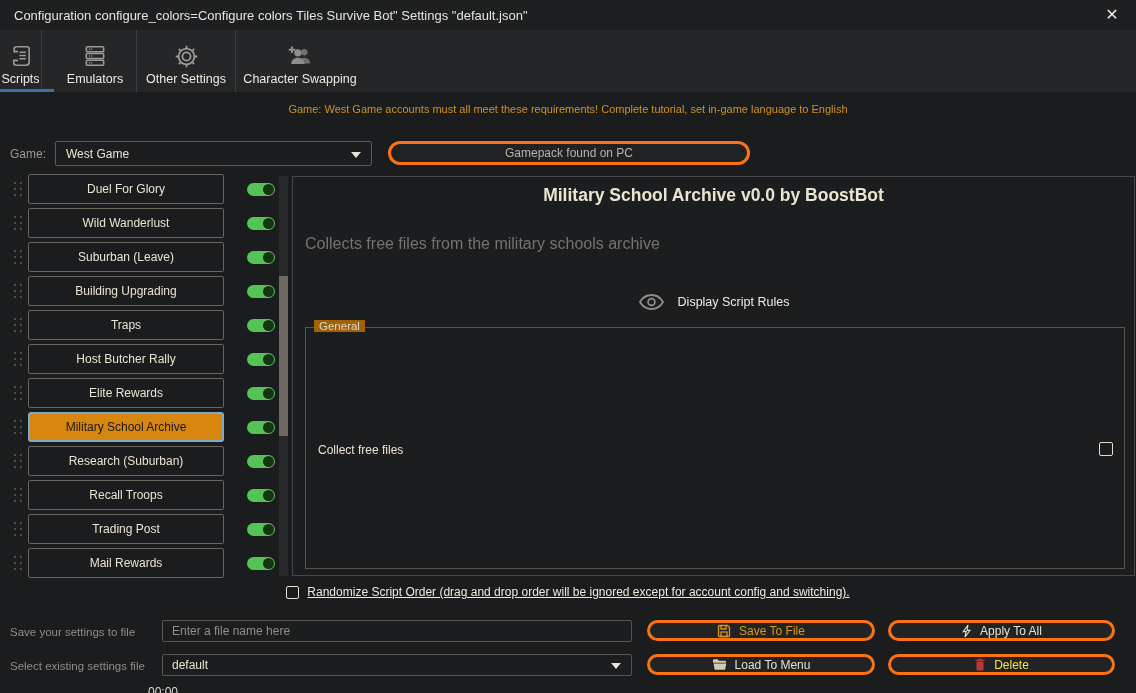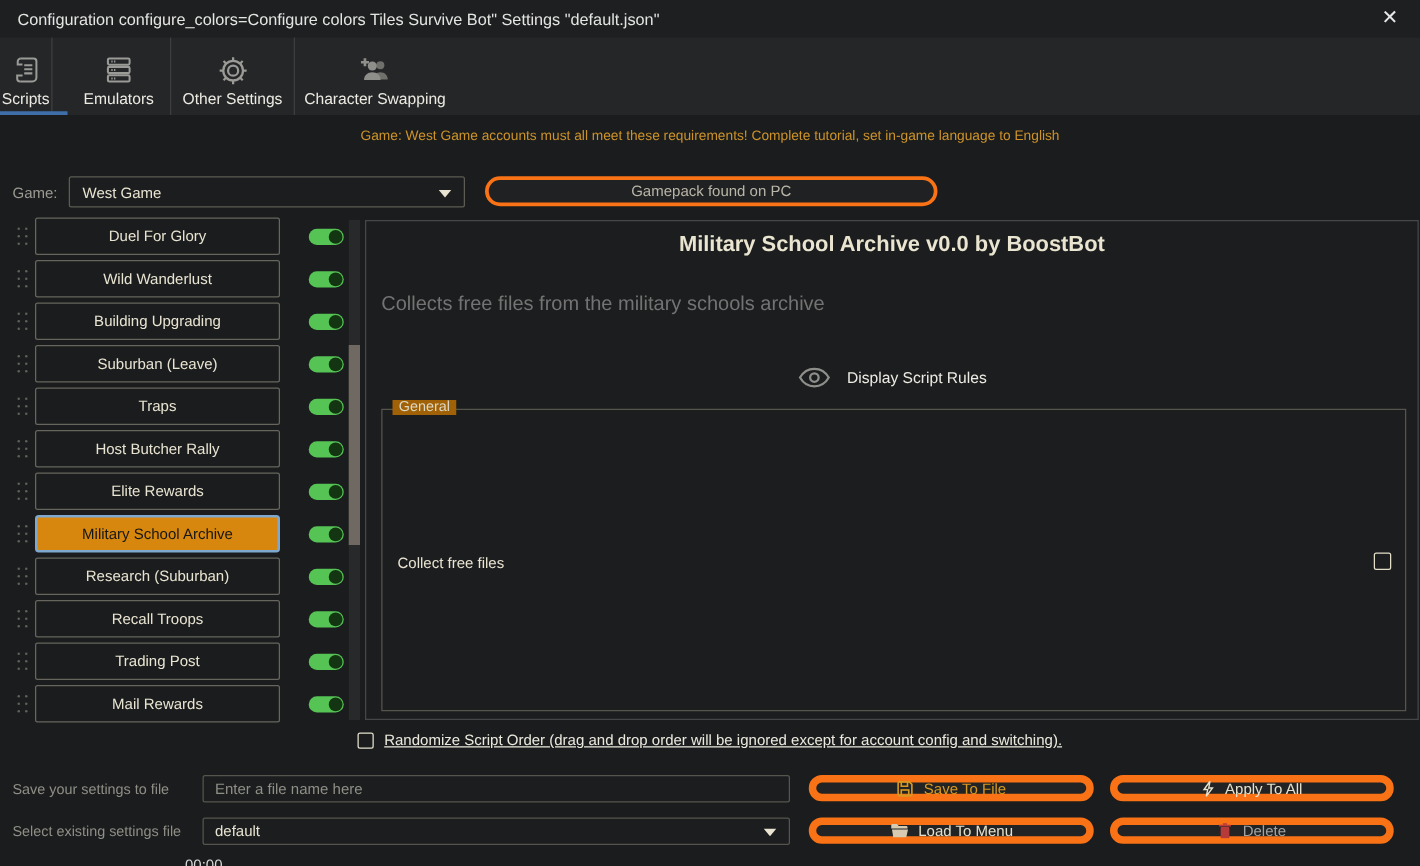--- a/index.html
+++ b/index.html
@@ -70,24 +70,24 @@
   
   .flabel { position:absolute; left:10px; font-size:11.5px; color:#8f8f87; }
   .file-input { position:absolute; left:162px; top:620px; width:470px; height:22px; background:#1b1d1e;
     border:1px solid #55554d; border-radius:2px; color:#e9e4d2; font-size:12px; font-family:inherit; padding:0 9px; }
   .file-input::placeholder { color:#8f8f87; }
   .file-select { position:absolute; left:162px; top:654px; width:470px; height:22px; background:#1b1d1e;
     border:1px solid #55554d; border-radius:2px; font-size:12px; color:#e9e4d2; display:flex;
     align-items:center; padding:0 9px; }
   .file-select .arrow { position:absolute; right:10px; top:8px; width:0; height:0;
     border-left:5px solid transparent; border-right:5px solid transparent; border-top:6px solid #e9e4d2; }
-  .pillbtn { position:absolute; height:21px; border:6px solid #f97316; border-radius:10.5px; background:#222324;
+  .pillbtn { position:absolute; height:21px; border:3px solid #f97316; border-radius:10.5px; background:#222324;
     display:flex; align-items:center; justify-content:center; gap:8px; font-size:12px; font-family:inherit; color:#e6e1cd; }
   .pillbtn.gold { color:#d79921; }
-  .pillbtn.red { color:#a3a3a3; }
+  .pillbtn.red { color:#fde047; }
   .clip-text { position:absolute; left:148px; top:685px; height:8px; overflow:hidden; font-size:12px; color:#d9d9d9; }
 </style>
 </head>
 <body>
 
 <div class="app">
 
   <div class="titlebar">
     <span class="title">Configuration configure_colors=Configure colors Tiles Survive Bot" Settings "default.json"</span>
     <span class="close">✕</span>
@@ -184,35 +184,35 @@
         </div>
         <div class="srow">
           <span class="dots">
             <i></i>
             <i></i>
             <i></i>
             <i></i>
             <i></i>
             <i></i>
           </span>
+          <button type="button" class="sbtn">Suburban (Leave)</button>
+          <span class="tgl on">
+            <span class="knob"></span>
+          </span>
+        </div>
+        <div class="srow">
+          <span class="dots">
+            <i></i>
+            <i></i>
+            <i></i>
+            <i></i>
+            <i></i>
+            <i></i>
+          </span>
           <button type="button" class="sbtn">Building Upgrading</button>
-          <span class="tgl on">
-            <span class="knob"></span>
-          </span>
-        </div>
-        <div class="srow">
-          <span class="dots">
-            <i></i>
-            <i></i>
-            <i></i>
-            <i></i>
-            <i></i>
-            <i></i>
-          </span>
-          <button type="button" class="sbtn">Suburban (Leave)</button>
           <span class="tgl on">
             <span class="knob"></span>
           </span>
         </div>
         <div class="srow">
           <span class="dots">
             <i></i>
             <i></i>
             <i></i>
             <i></i>

